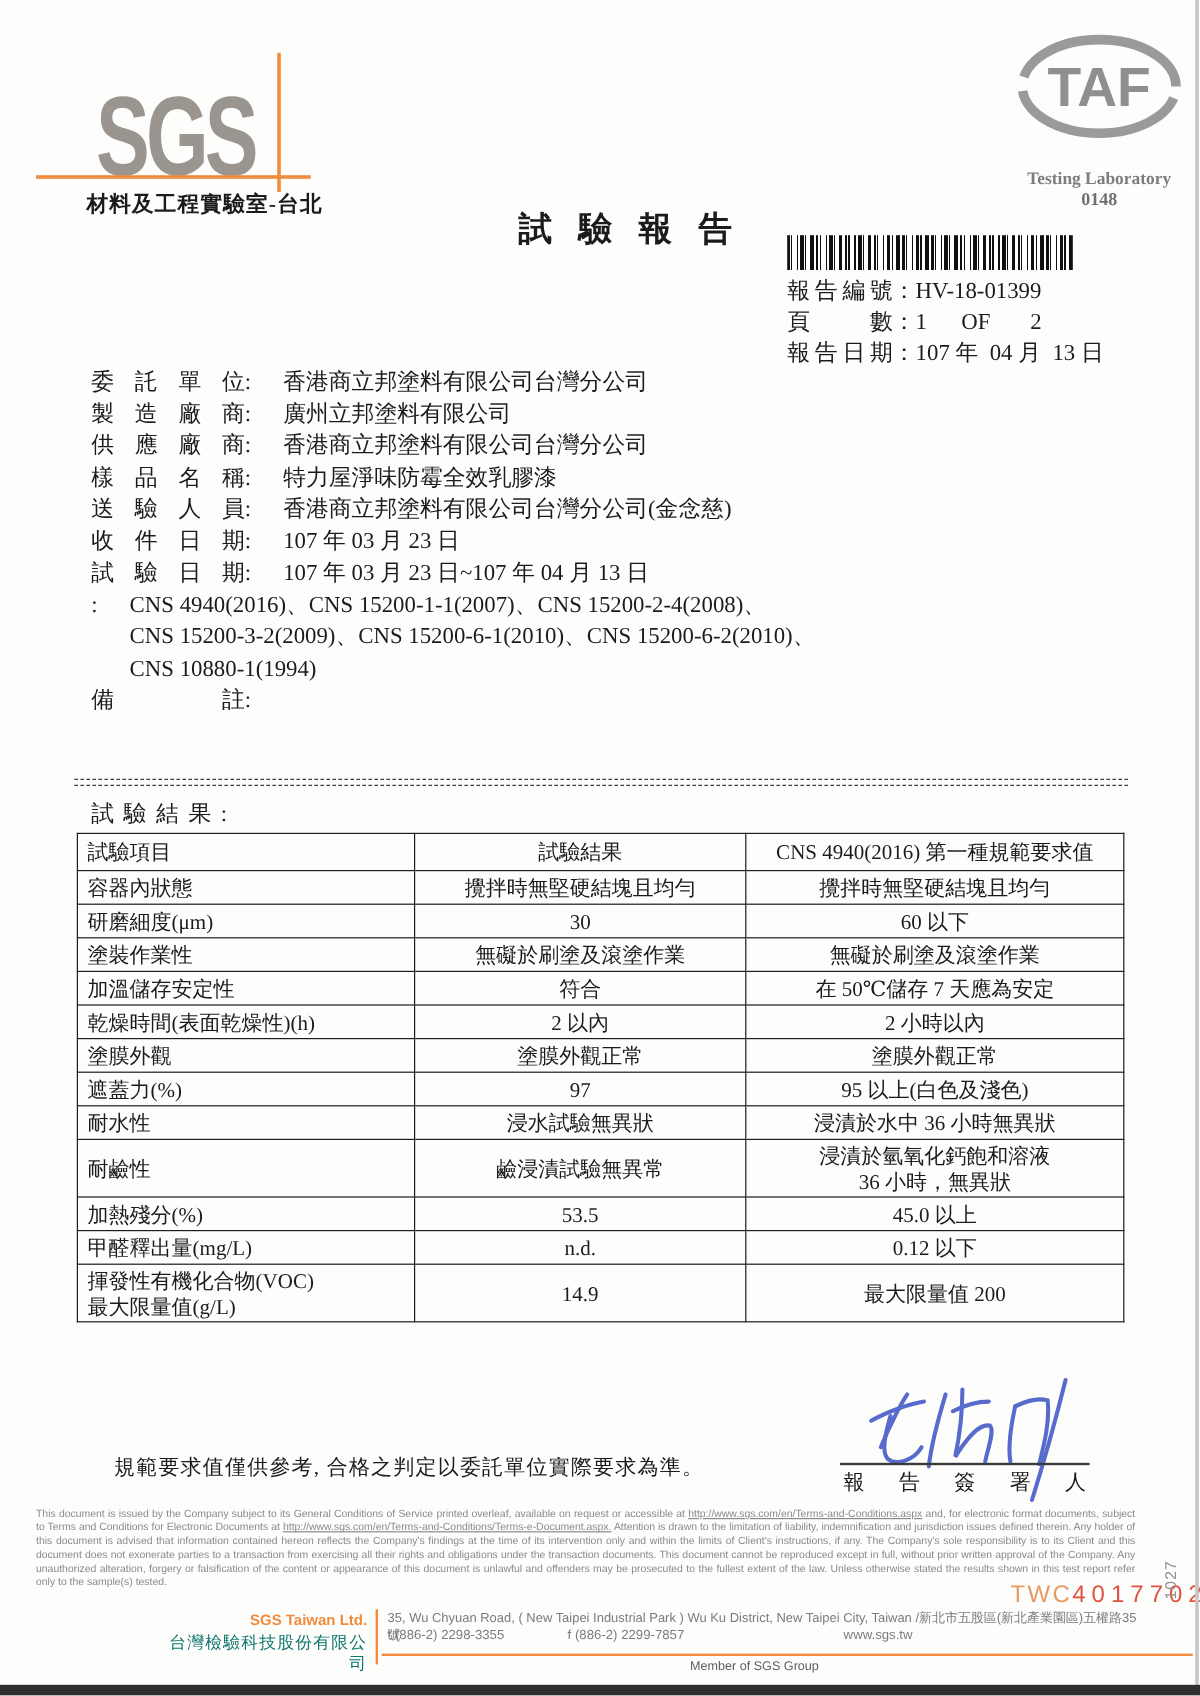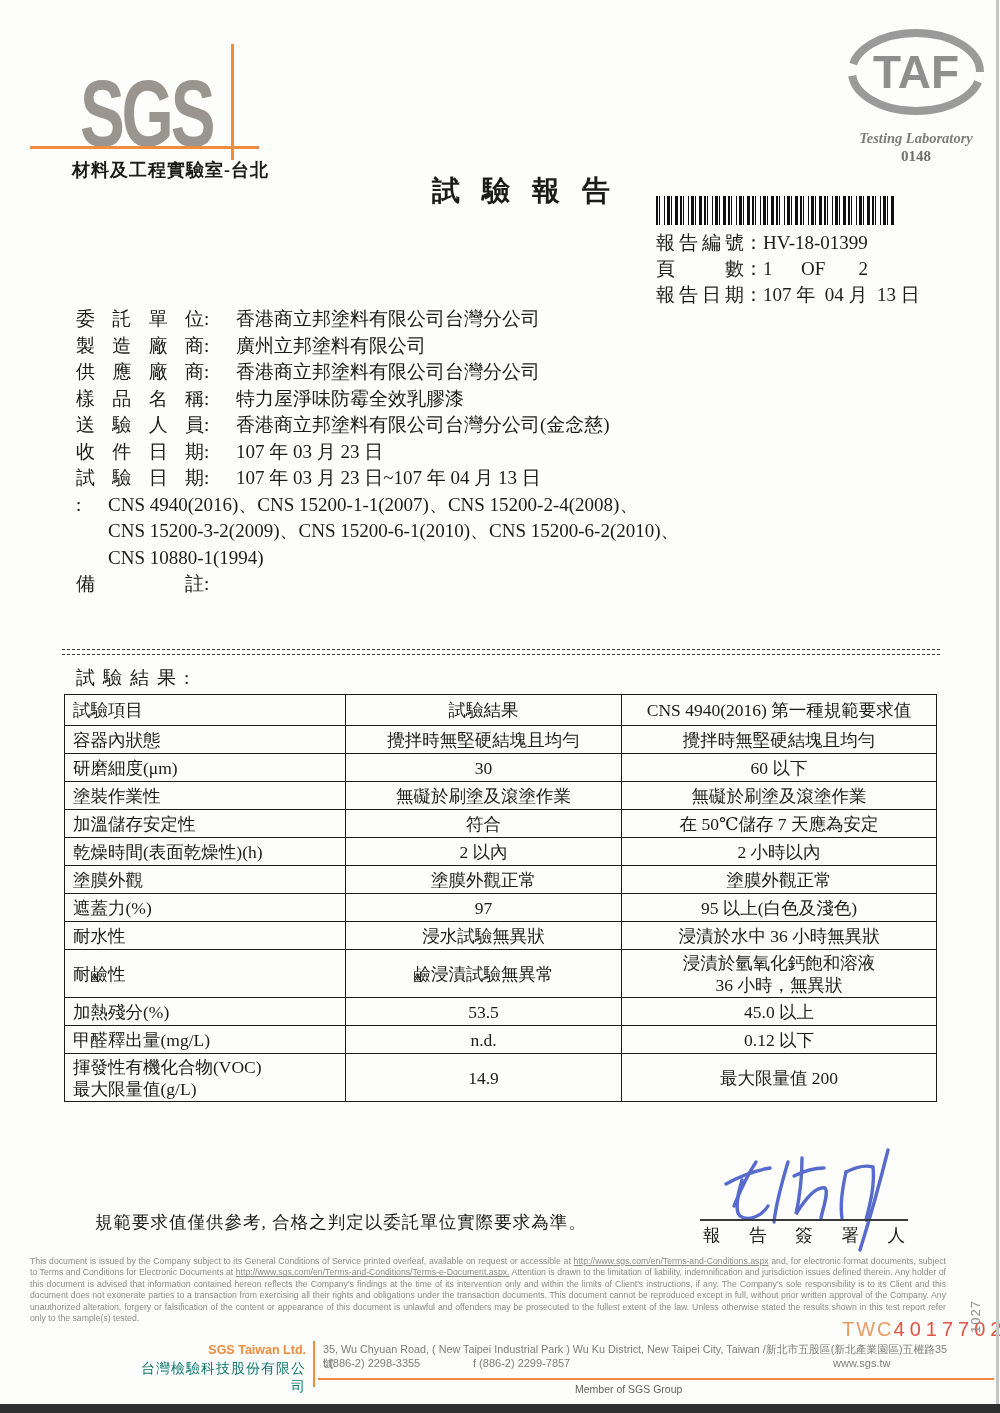--- a/index.html
+++ b/index.html
@@ -13,21 +13,21 @@
             transform:scale(.8,1.12);transform-origin:left top;}
   .sgs-vline{left:231px;top:44px;width:3px;height:116px;background:#ef8c3e;}
   .sgs-hline{left:30px;top:146px;width:229px;height:3px;background:#ef8c3e;}
   .lab-name{left:72px;top:158px;font-size:18px;font-weight:bold;letter-spacing:1px;}
 
   
   .doc-title{left:432px;top:172px;font-size:28px;font-weight:bold;letter-spacing:22px;white-space:nowrap;}
 
   
   .taf-wrap{left:840px;top:26px;width:152px;text-align:center;color:#8f8f8f;}
-  .taf-caption{font-size:14.5px;font-weight:bold;margin-top:8px;color:#7d7d7d;font-style:italic;}
+  .taf-caption{font-size:14.5px;font-weight:bold;margin-top:18px;color:#7d7d7d;}
   .taf-number{font-size:15px;font-weight:bold;color:#6f6f6f;margin-top:1px;}
 
   
   .meta{left:656px;top:196px;width:300px;font-size:19px;}
   .barcode{width:238px;height:29px;margin-bottom:5px;
      background:repeating-linear-gradient(90deg,#101010 0 2px,#fff 2px 3px,#101010 3px 4px,#fff 4px 8px,#101010 8px 9px,#fff 9px 11px,#101010 11px 14px,#fff 14px 15px,#101010 15px 16px,#fff 16px 19px,#101010 19px 22px,#fff 22px 24px);}
   .meta-row{display:flex;line-height:26px;white-space:pre;}
   .meta-label{width:88px;text-align-last:justify;flex-shrink:0;}
 
   
@@ -69,21 +69,21 @@
 
   
   .f-co{left:128px;top:1343px;width:178px;text-align:right;}
   .f-co-en{font-family:"Liberation Sans","DejaVu Sans",sans-serif;font-weight:bold;font-size:12.5px;color:#ef8c3e;}
   .f-co-zh{font-size:14px;color:#0f766e;margin-top:3px;letter-spacing:1px;}
   .f-vline{left:313px;top:1341px;width:2px;height:46px;background:#ef8c3e;}
   .f-addr{left:323px;top:1342px;width:628px;font-family:"Liberation Sans","DejaVu Sans",sans-serif;
           font-size:10.8px;color:#7c7c7c;line-height:14px;}
   .f-contact{left:323px;top:1357px;width:628px;font-family:"Liberation Sans","DejaVu Sans",sans-serif;
              font-size:11px;color:#7c7c7c;display:flex;align-items:flex-end;}
-  .f-tel{width:150px;} .f-fax{width:230px;} .f-web{margin-left:130px;}
+  .f-tel{width:150px;} .f-fax{width:230px;} .f-web{}
   .f-hline{left:318px;top:1378px;width:676px;height:2px;background:#ef8c3e;}
   .f-member{left:575px;top:1383px;font-family:"Liberation Sans","DejaVu Sans",sans-serif;
             font-size:10.5px;color:#5f5f5f;}
 
   .edge-line{left:996px;top:0;width:3px;height:1413px;background:#c6c6c6;}
   .bottom-bar{left:0;top:1404px;width:1000px;height:9px;background:#2f2f2f;}
 </style>
 </head>
 <body>
 

